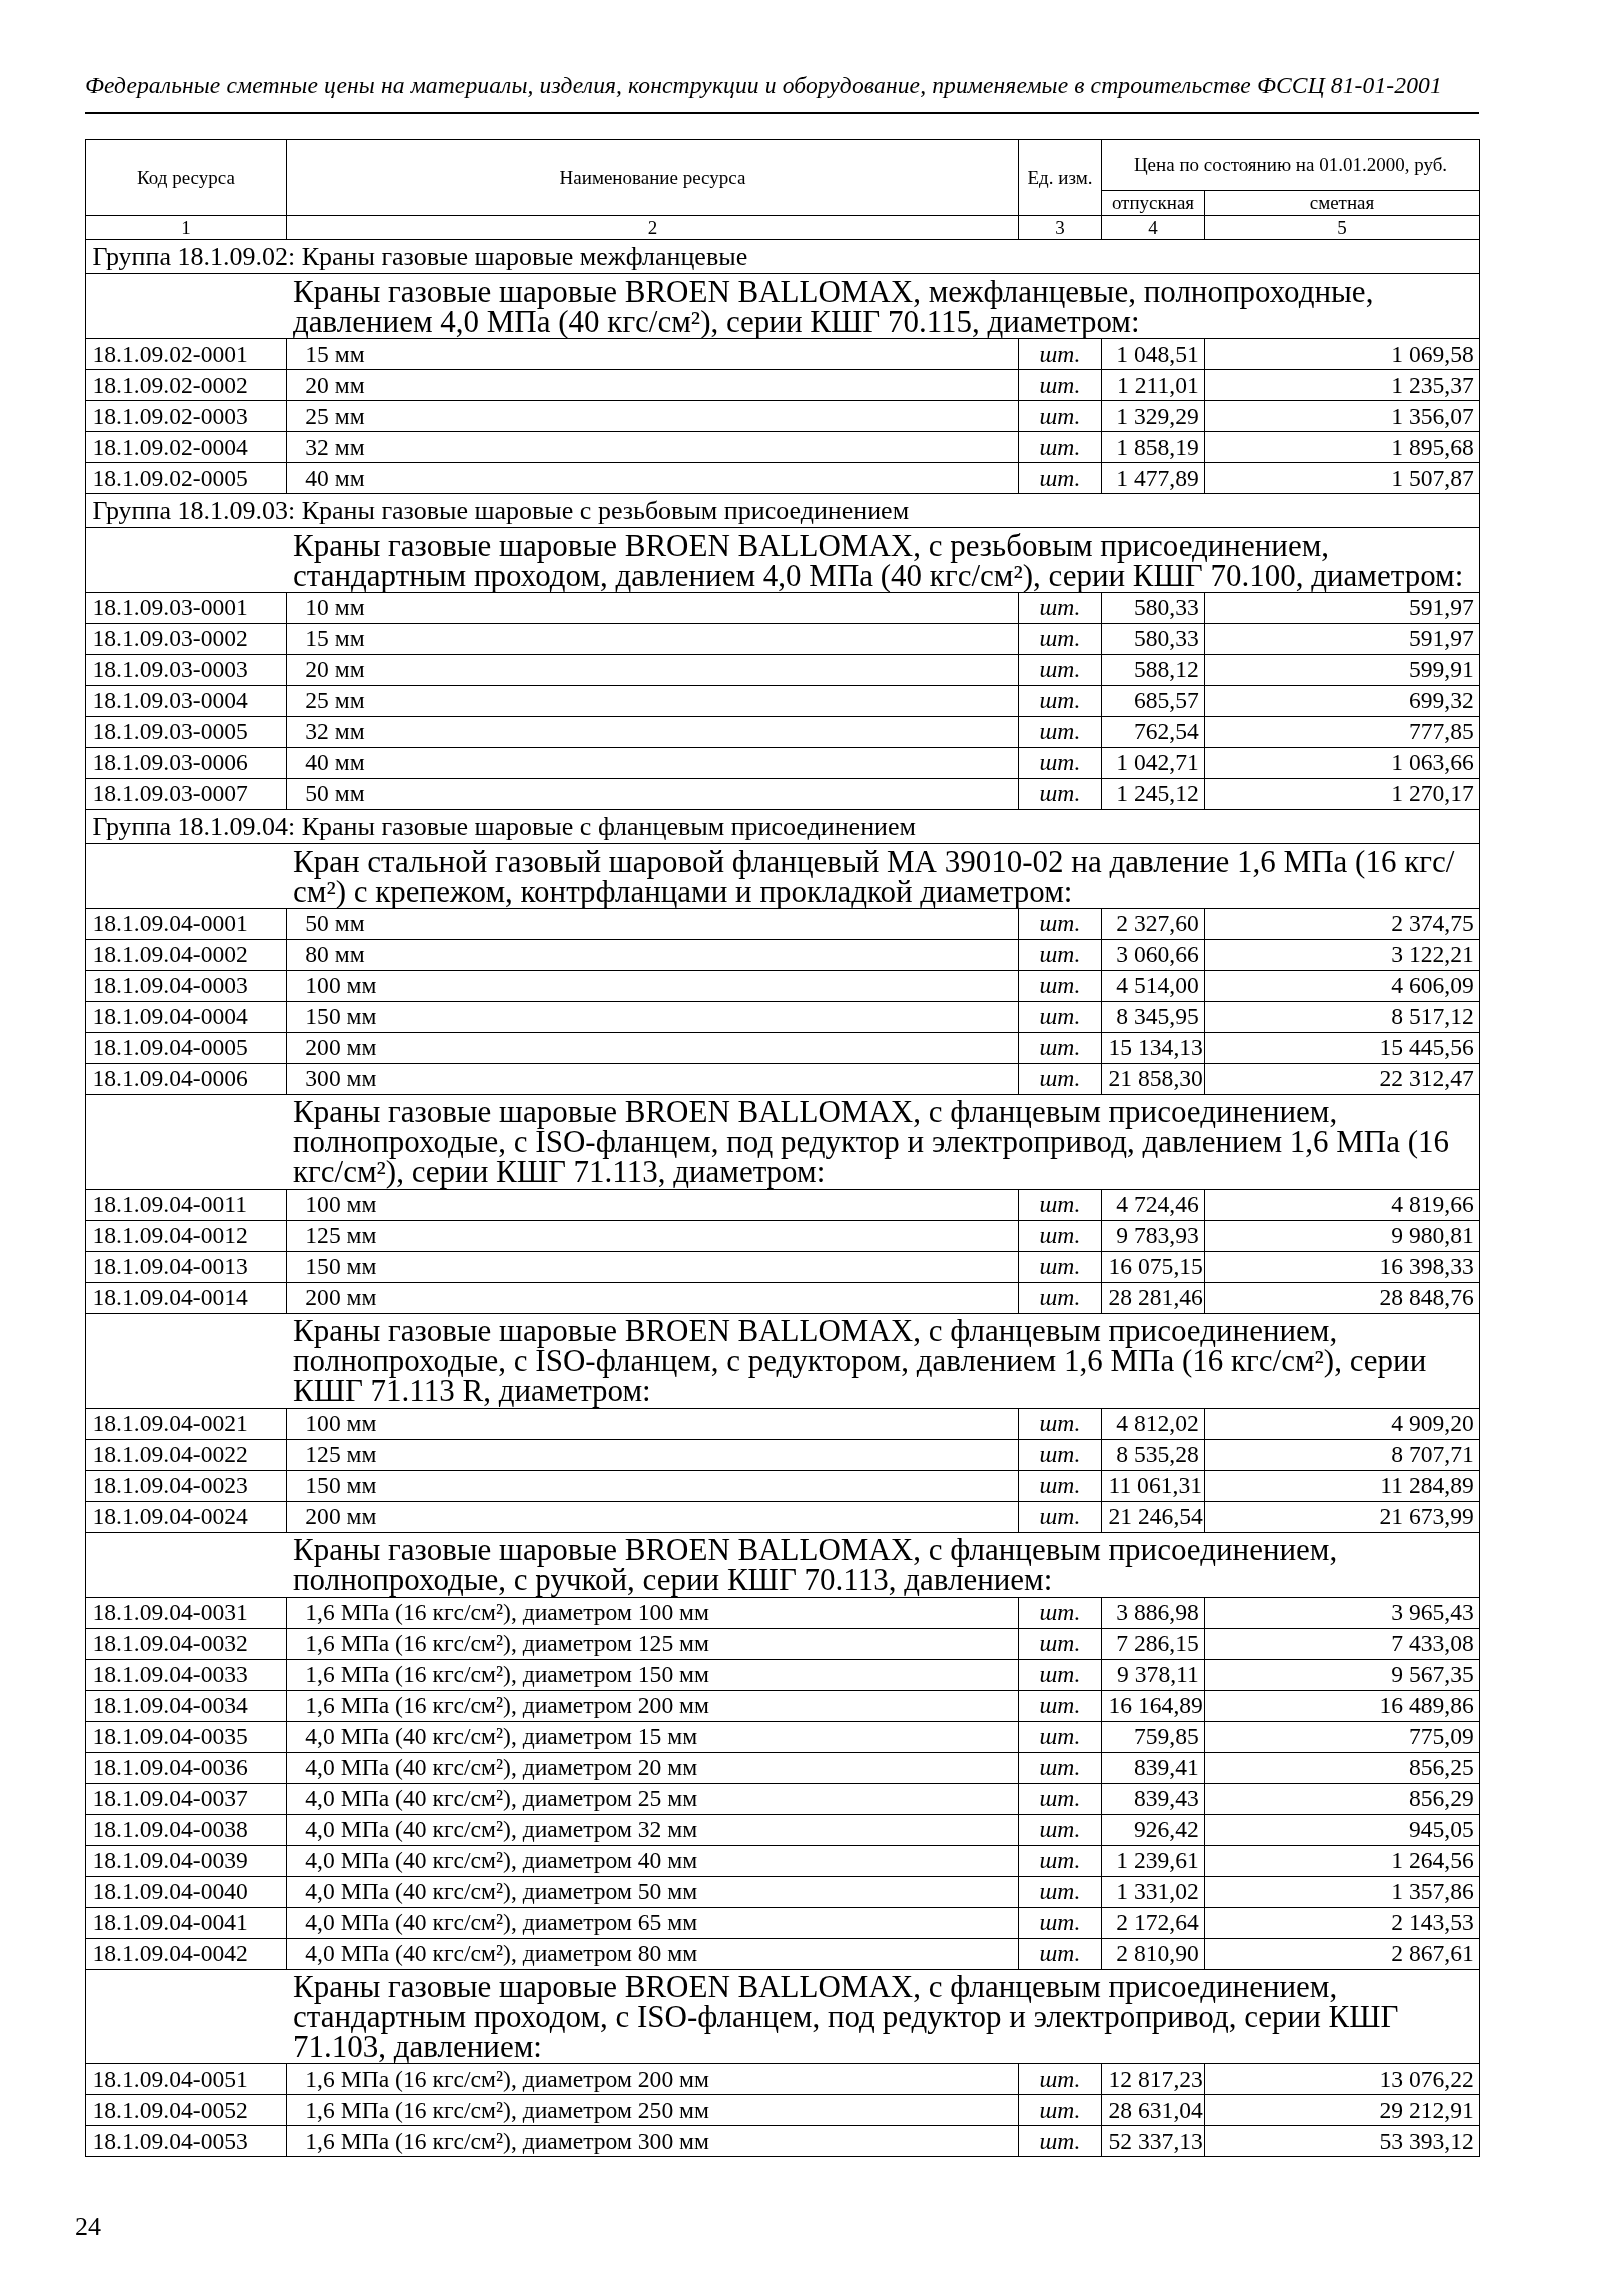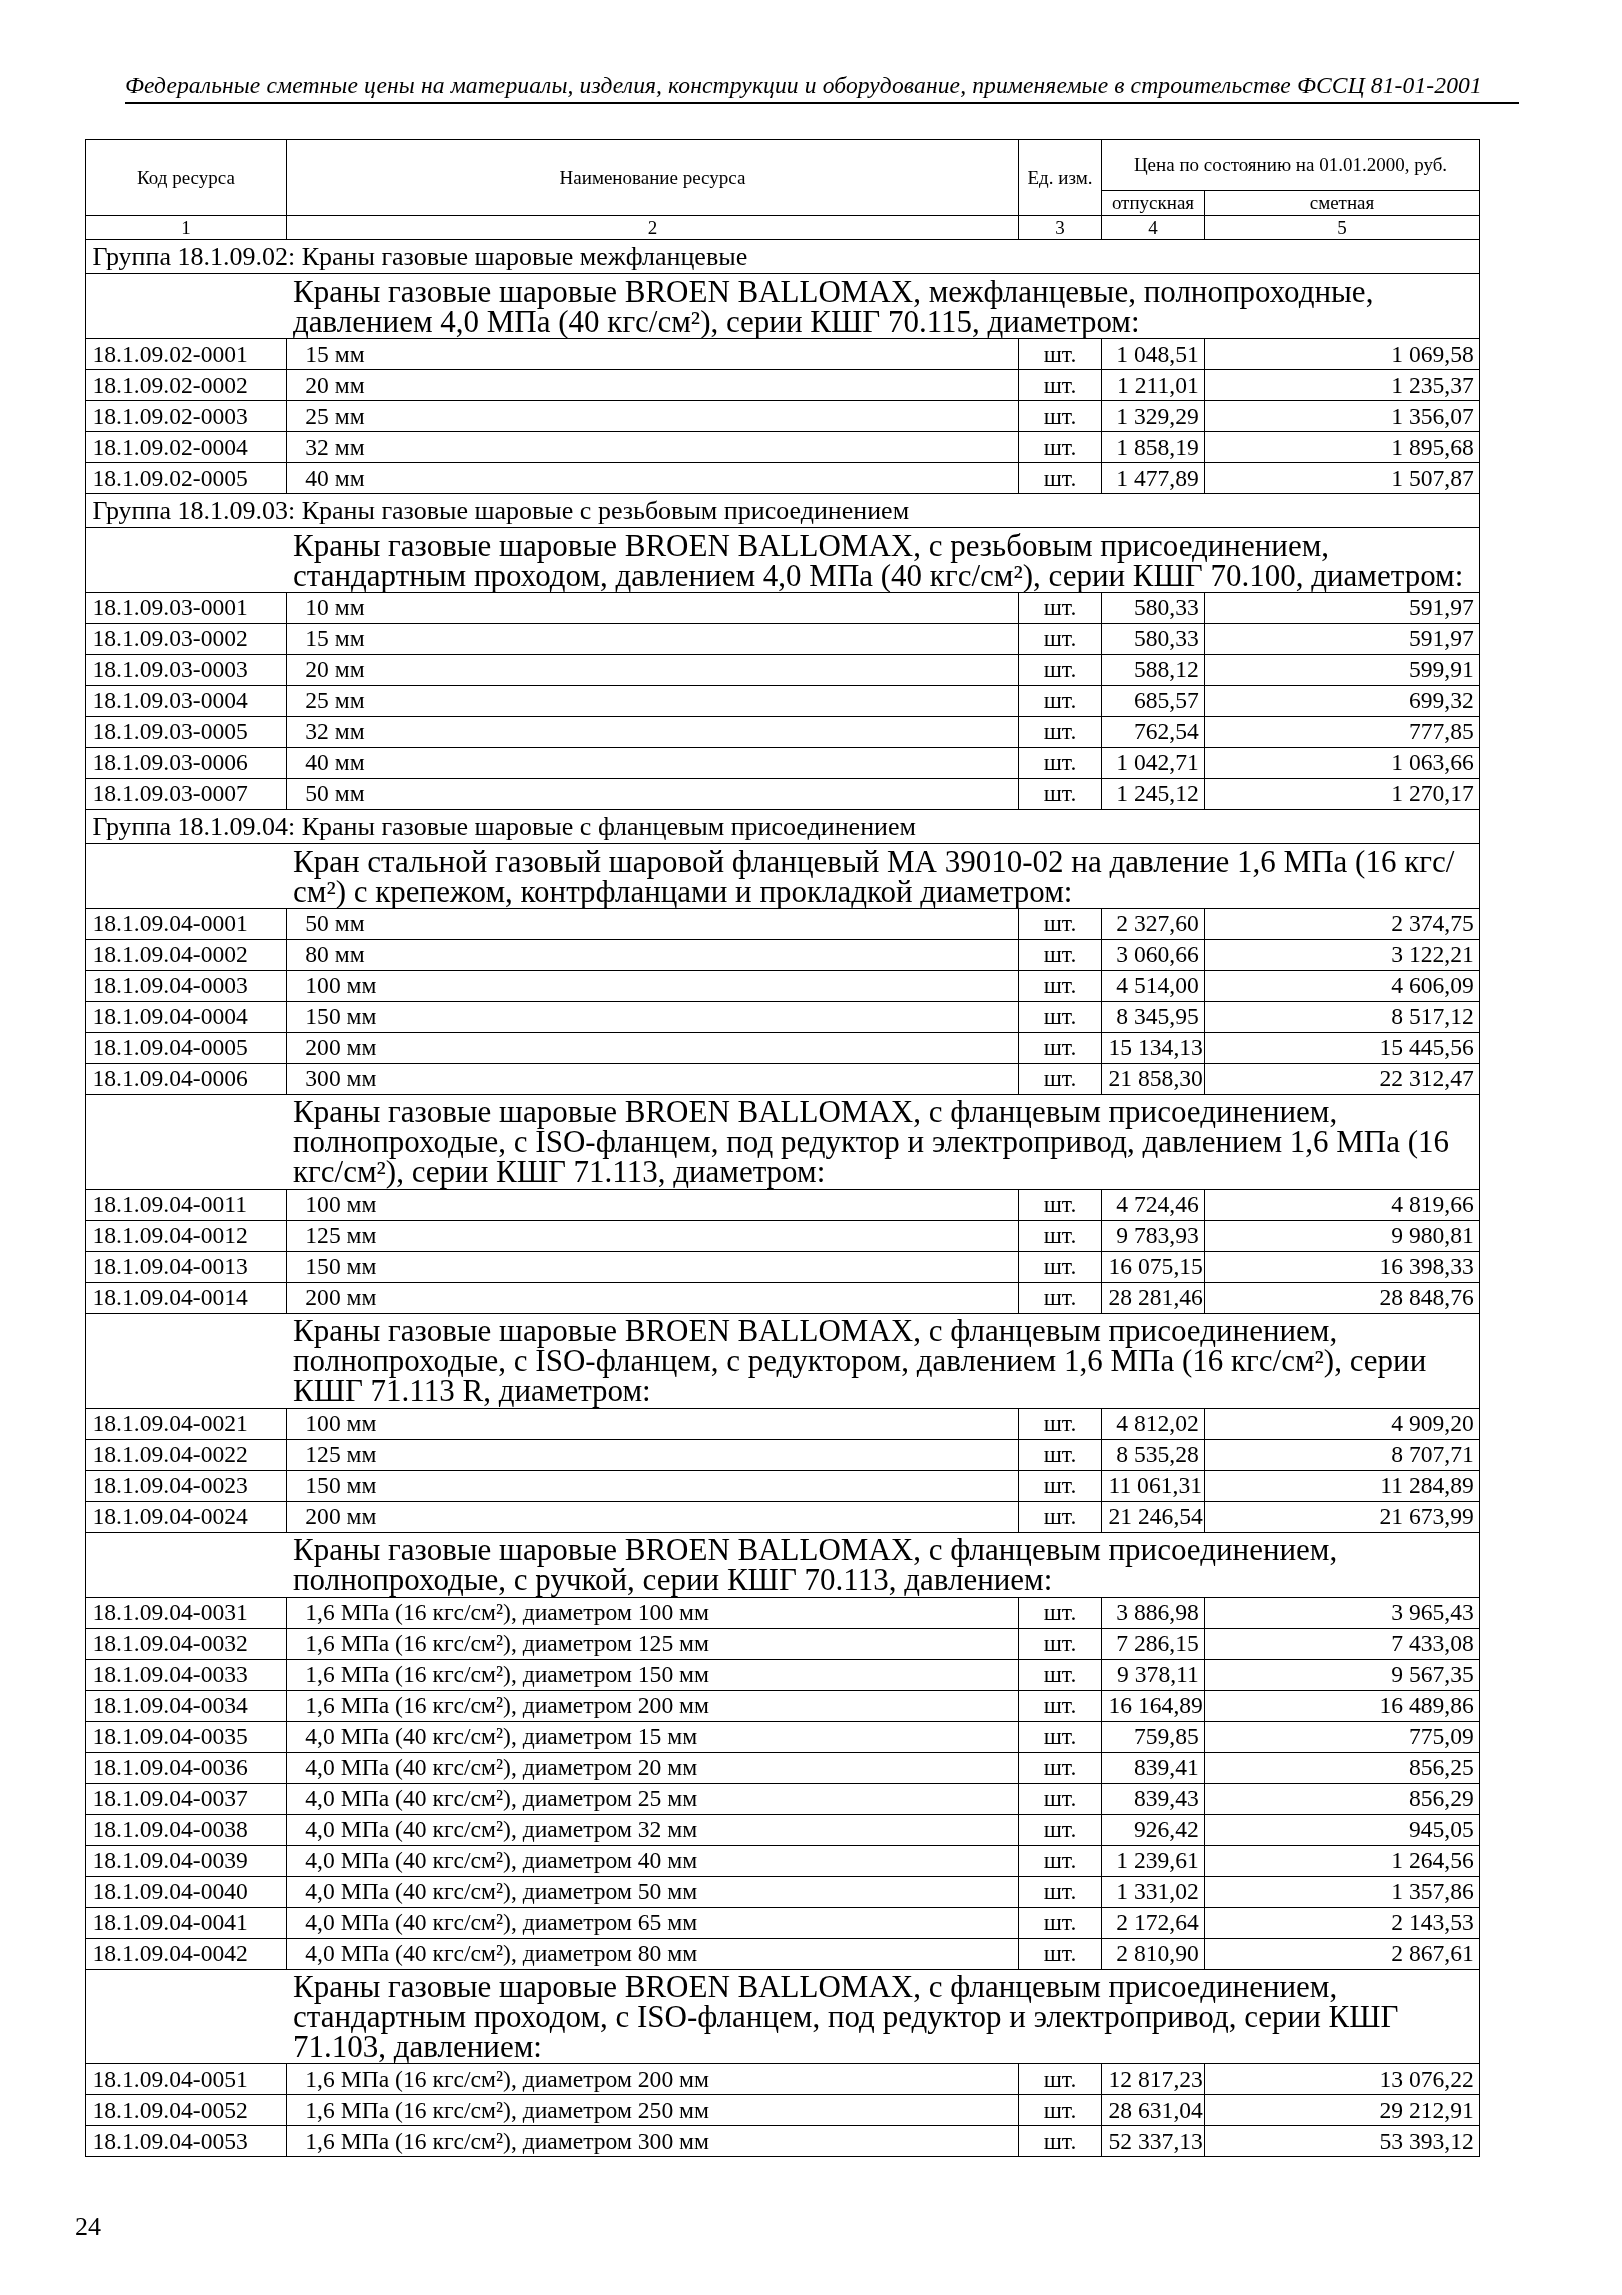--- a/index.html
+++ b/index.html
@@ -3,23 +3,22 @@
 <meta charset="utf-8">
 <style>
   html, body { margin: 0; padding: 0; background: #ffffff; }
   body {
     width: 1623px; height: 2295px; position: relative; overflow: hidden;
     font-family: "Liberation Serif", "DejaVu Serif", serif; color: #000;
   }
   .running-header {
     position: absolute; left: 85px; top: 71px; width: 1394px;
     font-style: italic; font-size: 23.6px; line-height: 29px;
-    border-bottom: 2px solid #000; padding-bottom: 2px; white-space: nowrap;
+    border-bottom: 2px solid #000; padding-bottom: 12px; white-space: nowrap;
     letter-spacing: 0.1px;
-    margin-left: 40px;
   }
   table.price-table {
     position: absolute; left: 85px; top: 139px; width: 1394px;
     border-collapse: collapse; table-layout: fixed;
     font-size: 23.6px; line-height: 27.5px;
   }
   table.price-table td, table.price-table th {
     border: 1.3px solid #000; padding: 0 6.5px; vertical-align: middle; font-weight: normal;
   }
   col.c1 { width: 201px; } col.c2 { width: 732px; } col.c3 { width: 83px; }
@@ -30,21 +29,21 @@
   .idx td { text-align: center; font-size: 19px; height: 23.6px; line-height: 23.6px; }
   .group td {
     font-weight: bold; font-size: 26px; height: 33px; line-height: 31px;
     border-top: 2.6px solid #000; border-bottom: 2.6px solid #000;
   }
   .desc td { height: auto; }
   .desc .desc-text { padding-left: 207px; padding-top: 2.6px; padding-bottom: 1.3px; line-height: 30px; font-size: 31px; }
   .item td { height: 30px; line-height: 29px; border-bottom-width: 2px; }
   .item .code { text-align: left; padding-left: 6.5px; white-space: nowrap; }
   .item .name { padding-left: 18.3px; white-space: nowrap; }
-  .item .unit { text-align: center; }
+  .item .unit { text-align: center; font-style: italic; }
   .item .num { text-align: right; padding-right: 5.2px; white-space: nowrap; }
   .page-number {
     position: absolute; left: 75px; top: 2212px; font-size: 26px; line-height: 29px;
   }
 </style>
 </head>
 <body>
 
 <div class="running-header">Федеральные сметные цены на материалы, изделия, конструкции и оборудование, применяемые в строительстве ФССЦ 81-01-2001</div>
 

